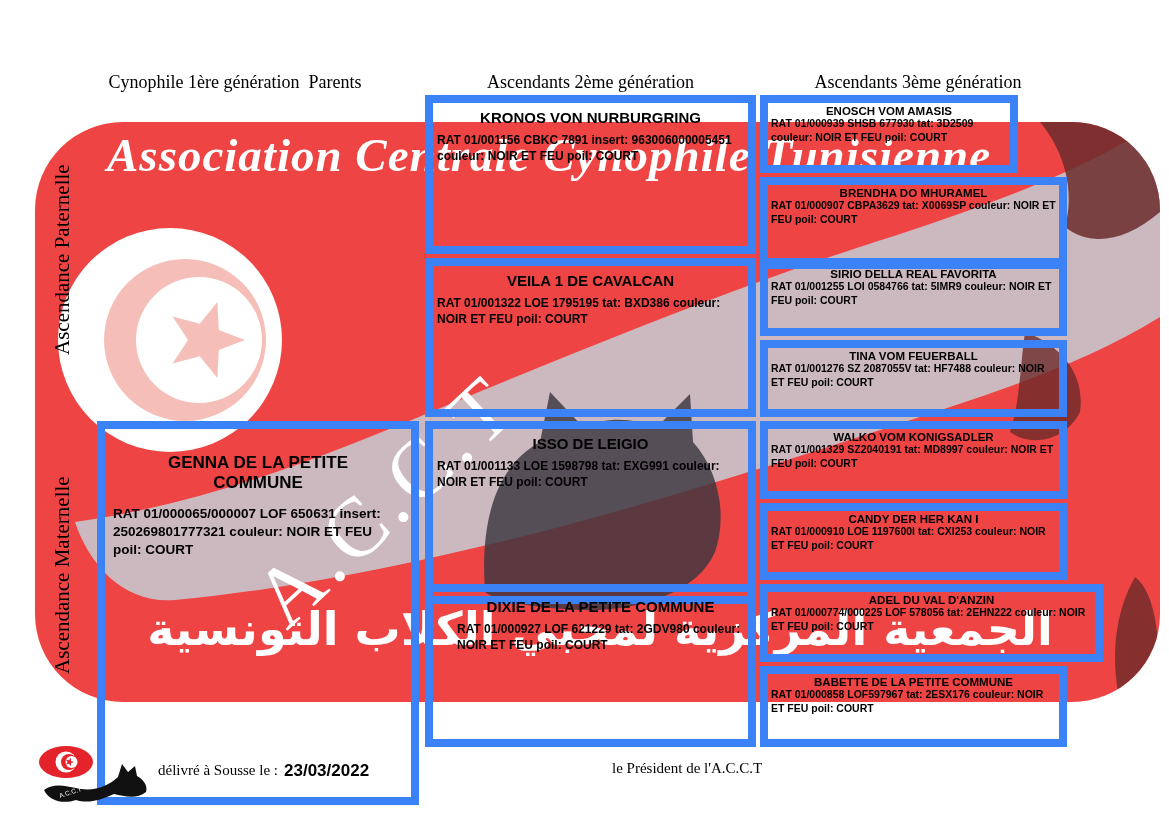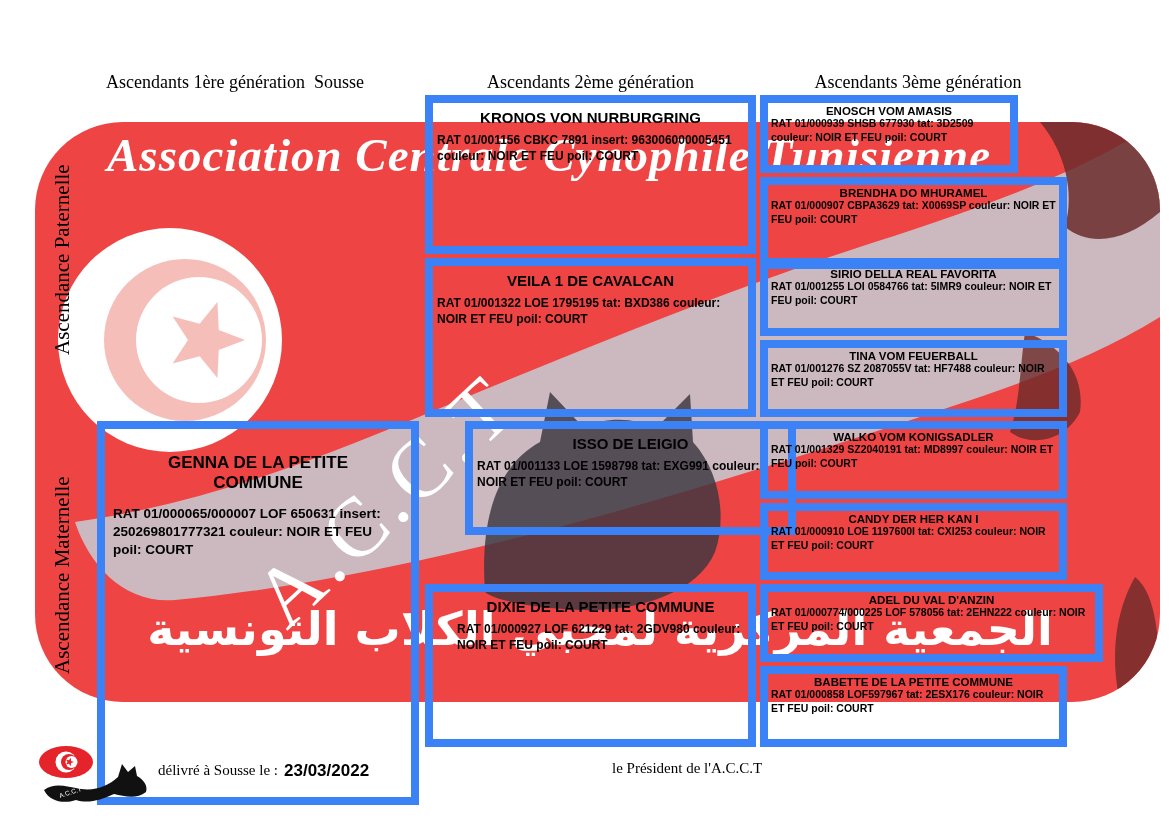--- a/index.html
+++ b/index.html
@@ -71,41 +71,41 @@
 
       <path d="M 1005,0 L 1125,0 L 1125,90 C 1090,120 1055,125 1030,105 C 1040,70 1030,30 1005,0 Z" fill="#6b2b2b" opacity="0.85"></path>
       <path d="M 990,210 C 1030,225 1050,255 1045,290 C 1030,320 995,325 975,310 C 985,280 985,245 990,210 Z" fill="#6b2b2b" opacity="0.8"></path>
       <path d="M 1100,455 C 1122,472 1125,520 1125,580 L 1085,580 C 1075,535 1080,490 1100,455 Z" fill="#6b2b2b" opacity="0.8"></path>
     </svg>
     <div class="wm-assoc">Association Centrale Cynophile Tunisienne</div>
     <div class="wm-acct">A.C.C.T</div>
     <div class="wm-arabic">الجمعية المركزية لمحبي الكلاب التونسية</div>
   </div>
 
-  <div class="gh" style="left:90px;top:72px;width:290px;">Ascendants 1ère génération  Sousse</div>
+  <div class="gh" style="left:90px;top:72px;width:290px;">Cynophile 1ère génération  Parents</div>
   <div class="gh" style="left:425px;top:72px;width:331px;">Ascendants 2ème génération</div>
   <div class="gh" style="left:760px;top:72px;width:316px;">Ascendants 3ème génération</div>
 
   <div class="side" style="top:105px;">Ascendance Paternelle</div>
   <div class="side" style="top:420px;">Ascendance Maternelle</div>
 
   <div class="cell c1" style="left:97px;top:421px;width:322px;height:384px;">
     <div class="cname narrow">GENNA DE LA PETITE COMMUNE</div>
     <div class="cinfo">RAT 01/000065/000007 LOF 650631 insert: 250269801777321 couleur: NOIR ET FEU poil: COURT</div>
   </div>
 
   <div class="cell c2" style="left:425px;top:95px;width:331px;height:159px;">
     <div class="cname">KRONOS VON NURBURGRING</div>
     <div class="cinfo">RAT 01/001156 CBKC 7891 insert: 963006000005451 couleur: NOIR ET FEU poil: COURT</div>
   </div>
   <div class="cell c2" style="left:425px;top:258px;width:331px;height:159px;">
     <div class="cname">VEILA 1 DE CAVALCAN</div>
     <div class="cinfo">RAT 01/001322 LOE 1795195 tat: BXD386 couleur: NOIR ET FEU poil: COURT</div>
   </div>
-  <div class="cell c2" style="left:425px;top:421px;width:331px;height:114px;margin-left:40px;">
+  <div class="cell c2" style="left:425px;top:421px;width:331px;height:183px;">
     <div class="cname">ISSO DE LEIGIO</div>
     <div class="cinfo">RAT 01/001133 LOE 1598798 tat: EXG991 couleur: NOIR ET FEU poil: COURT</div>
   </div>
   <div class="cell c2" style="left:425px;top:584px;width:331px;height:163px;padding-left:20px;">
     <div class="cname">DIXIE DE LA PETITE COMMUNE</div>
     <div class="cinfo">RAT 01/000927 LOF 621229 tat: 2GDV980 couleur: NOIR ET FEU poil: COURT</div>
   </div>
 
   <div class="cell c3" style="left:760px;top:95px;width:258px;height:78px;">
     <div class="cname">ENOSCH VOM AMASIS</div>

